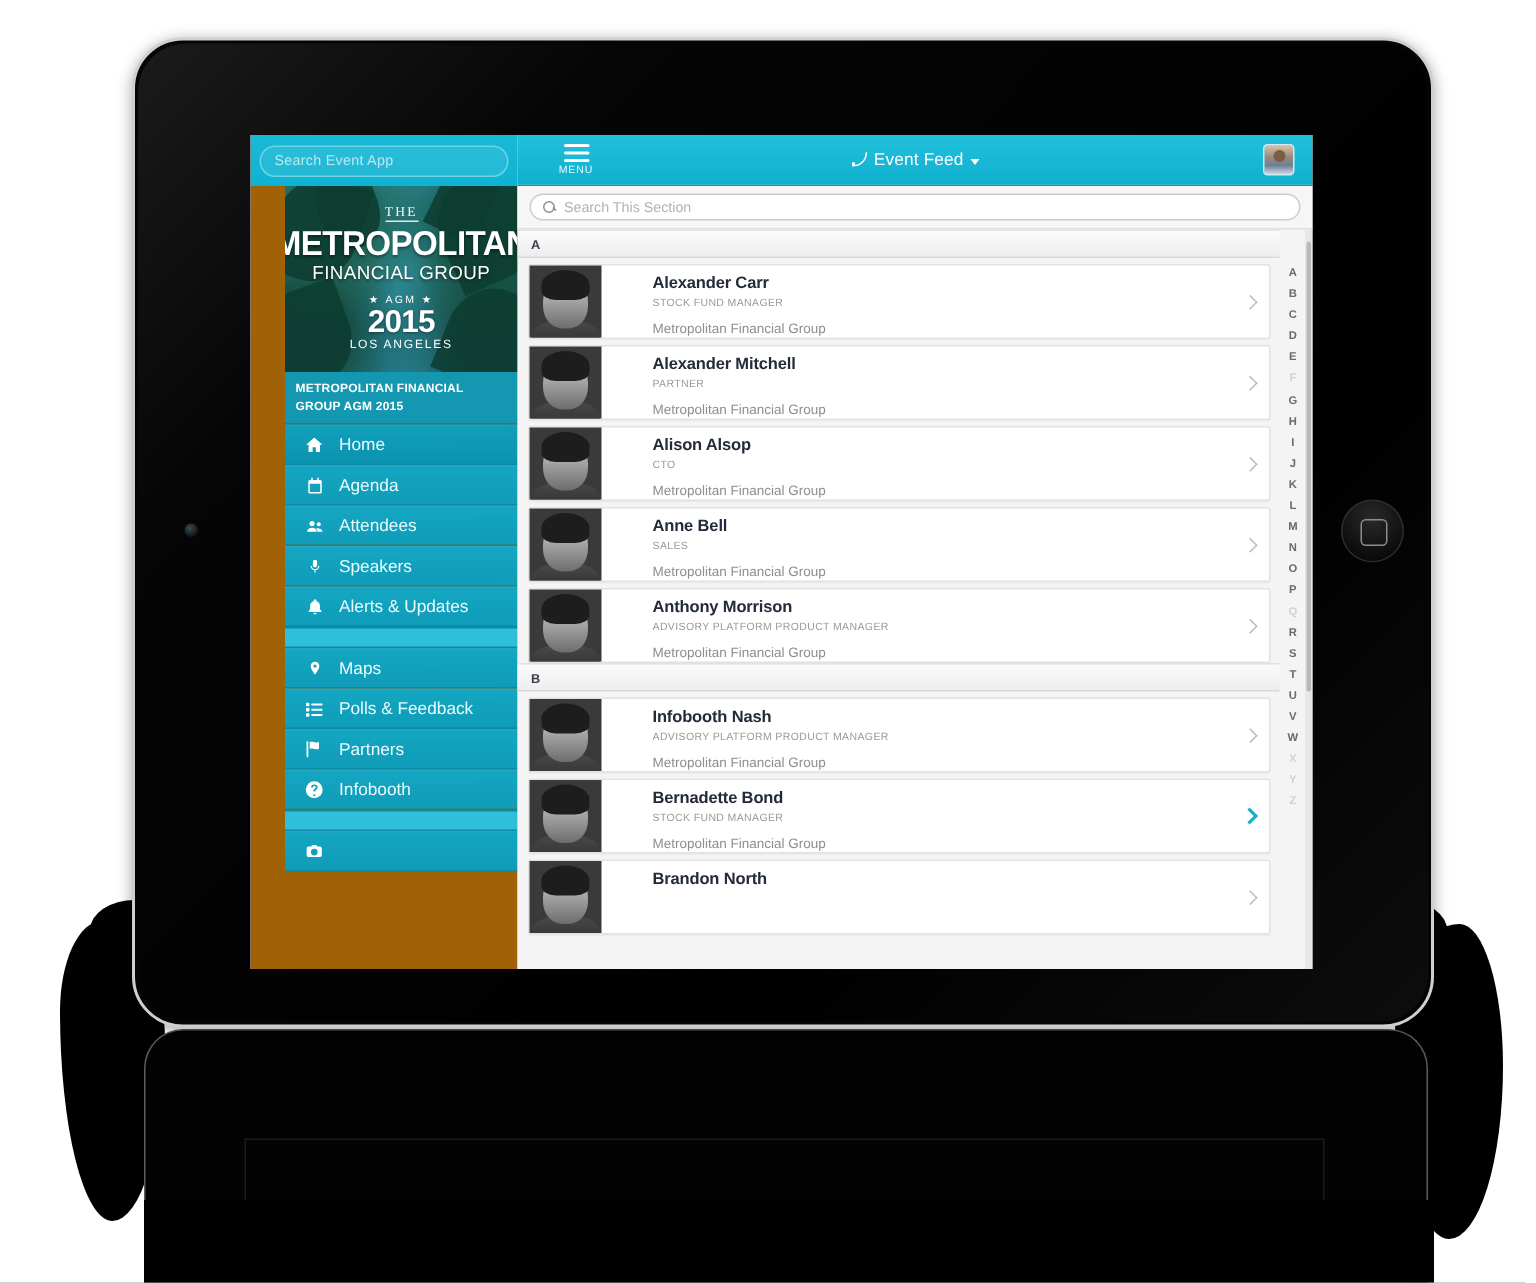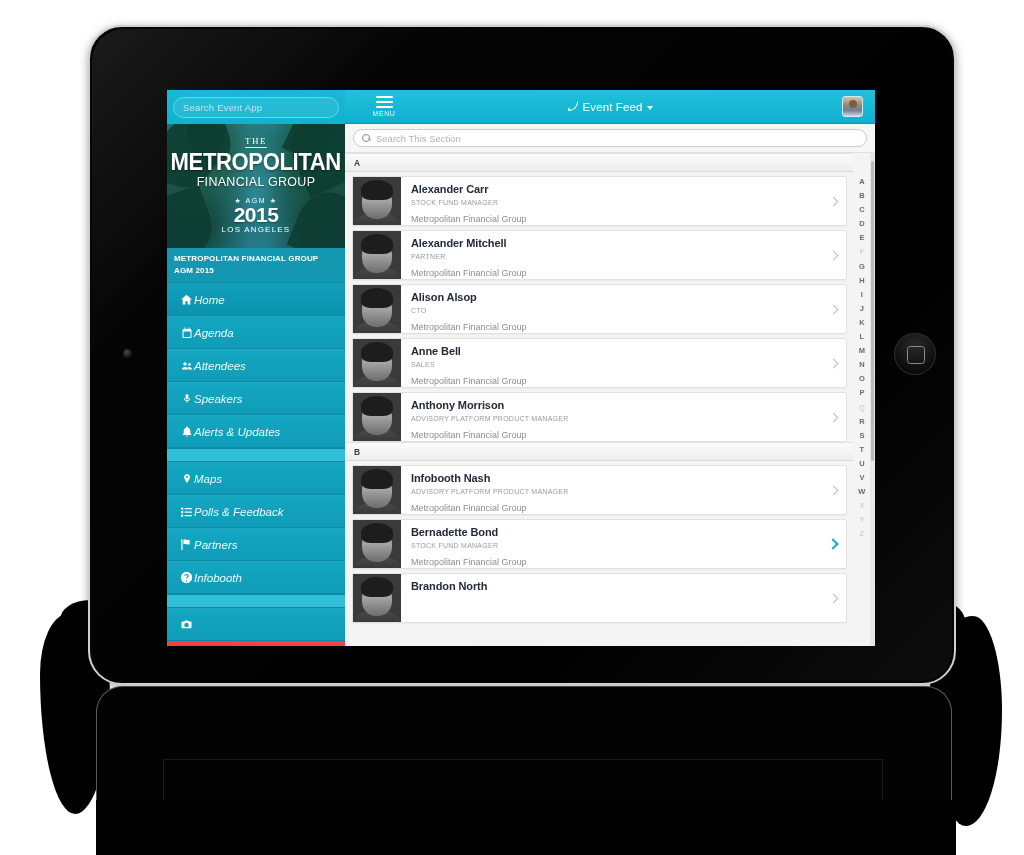--- a/index.html
+++ b/index.html
@@ -135,22 +135,22 @@
   .avatar-top::after {
     content:""; position:absolute; left:6px; top:3px; width:8px; height:8px;
     border-radius:50%; background:#7d5c44;
   }
 
   
   .body-row { flex: 1; display: flex; min-height: 0; }
 
   
   .sidebar {
-    width: 178px; flex: 0 0 178px; background: #ef4444;
-    display: flex; flex-direction: column; overflow: hidden;
+    width: 178px; flex: 0 0 178px; background: #a16207;
+    display: flex; flex-direction: column; overflow: hidden; padding-left: 23px;
   }
   .event-hero {
     position: relative; height: 124px; flex: 0 0 124px;
     background:
       radial-gradient(circle at 20% 18%, rgba(30,90,70,.95) 0 14%, rgba(0,0,0,0) 42%),
       radial-gradient(circle at 88% 26%, rgba(22,78,62,.95) 0 16%, rgba(0,0,0,0) 46%),
       radial-gradient(circle at 8% 78%, rgba(18,70,58,.9) 0 18%, rgba(0,0,0,0) 48%),
       radial-gradient(circle at 94% 82%, rgba(18,66,56,.9) 0 16%, rgba(0,0,0,0) 44%),
       linear-gradient(180deg, #2f97ae 0%, #3aa7bd 45%, #2d8da6 100%);
     overflow: hidden;
@@ -175,26 +175,25 @@
   .hero-year { font-size: 21px; font-weight: bold; line-height: 1; letter-spacing: -.5px;
                text-shadow: 0 1px 2px rgba(0,0,0,.4); }
   .hero-la { font-size: 8px; letter-spacing: 1.2px; line-height: 1.2; }
   .event-caption {
     background: #1498b2; color: #ffffff; font-size: 8px; font-weight: bold;
     line-height: 1.45; padding: 5px 7px 6px 7px; letter-spacing: .15px;
     border-bottom: 1px solid #0a86a0;
   }
   .nav { display: flex; flex-direction: column; }
   .nav-item {
-    height: 33px; display: flex; align-items: center; gap: 0; padding: 0 12px;
+    height: 27px; display: flex; align-items: center; gap: 9px; padding: 0 12px;
     color: #eafcff; font-size: 11.5px;
     background: linear-gradient(180deg, #14a6c2 0%, #0f9cb8 100%);
     border-bottom: 1px solid #0b8aa4;
     border-top: 1px solid rgba(255,255,255,.10);
-    font-style: italic;
   }
   .nav-item.active { background: linear-gradient(180deg, #119fbb 0%, #0b93ae 100%); }
   .nav-gap {
     height: 14px; flex: 0 0 14px;
     background: #30bfd9;
     border-top: 1px solid #0b8aa4; border-bottom: 1px solid #0b8aa4;
   }
   .nav-ico { width: 15px; display: flex; align-items: center; justify-content: center; }
   .nav-ico svg { display: block; fill: #ffffff; }
   .nav-clip { overflow: hidden; }
@@ -223,20 +222,21 @@
   .alpha-head {
     height: 19px; display: flex; align-items: center; padding-left: 9px;
     font-size: 8.5px; font-weight: bold; color: #3a3f4a;
     background: linear-gradient(180deg,#fbfbfb 0%, #ededed 100%);
     border-top: 1px solid #e2e2e2; border-bottom: 1px solid #d9d9d9;
   }
   .person {
     margin: 4px 6px 0 7px; background: #ffffff; border: 1px solid #e2e2e2;
     border-radius: 2px; height: 50px; display: flex; align-items: stretch;
     box-shadow: 0 1px 0 rgba(0,0,0,.03);
+    gap: 24px;
   }
   .pf-photo {
     width: 48px; flex: 0 0 48px; background: #3a3a3a; position: relative; overflow: hidden;
   }
   .pf-photo .face {
     position: absolute; left: 50%; top: 52%; transform: translate(-50%,-50%);
     width: 30px; height: 34px; border-radius: 48% 48% 44% 44%;
     background: linear-gradient(180deg,#d6d6d6 0%, #9a9a9a 55%, #6d6d6d 100%);
   }
   .pf-photo .hair {

